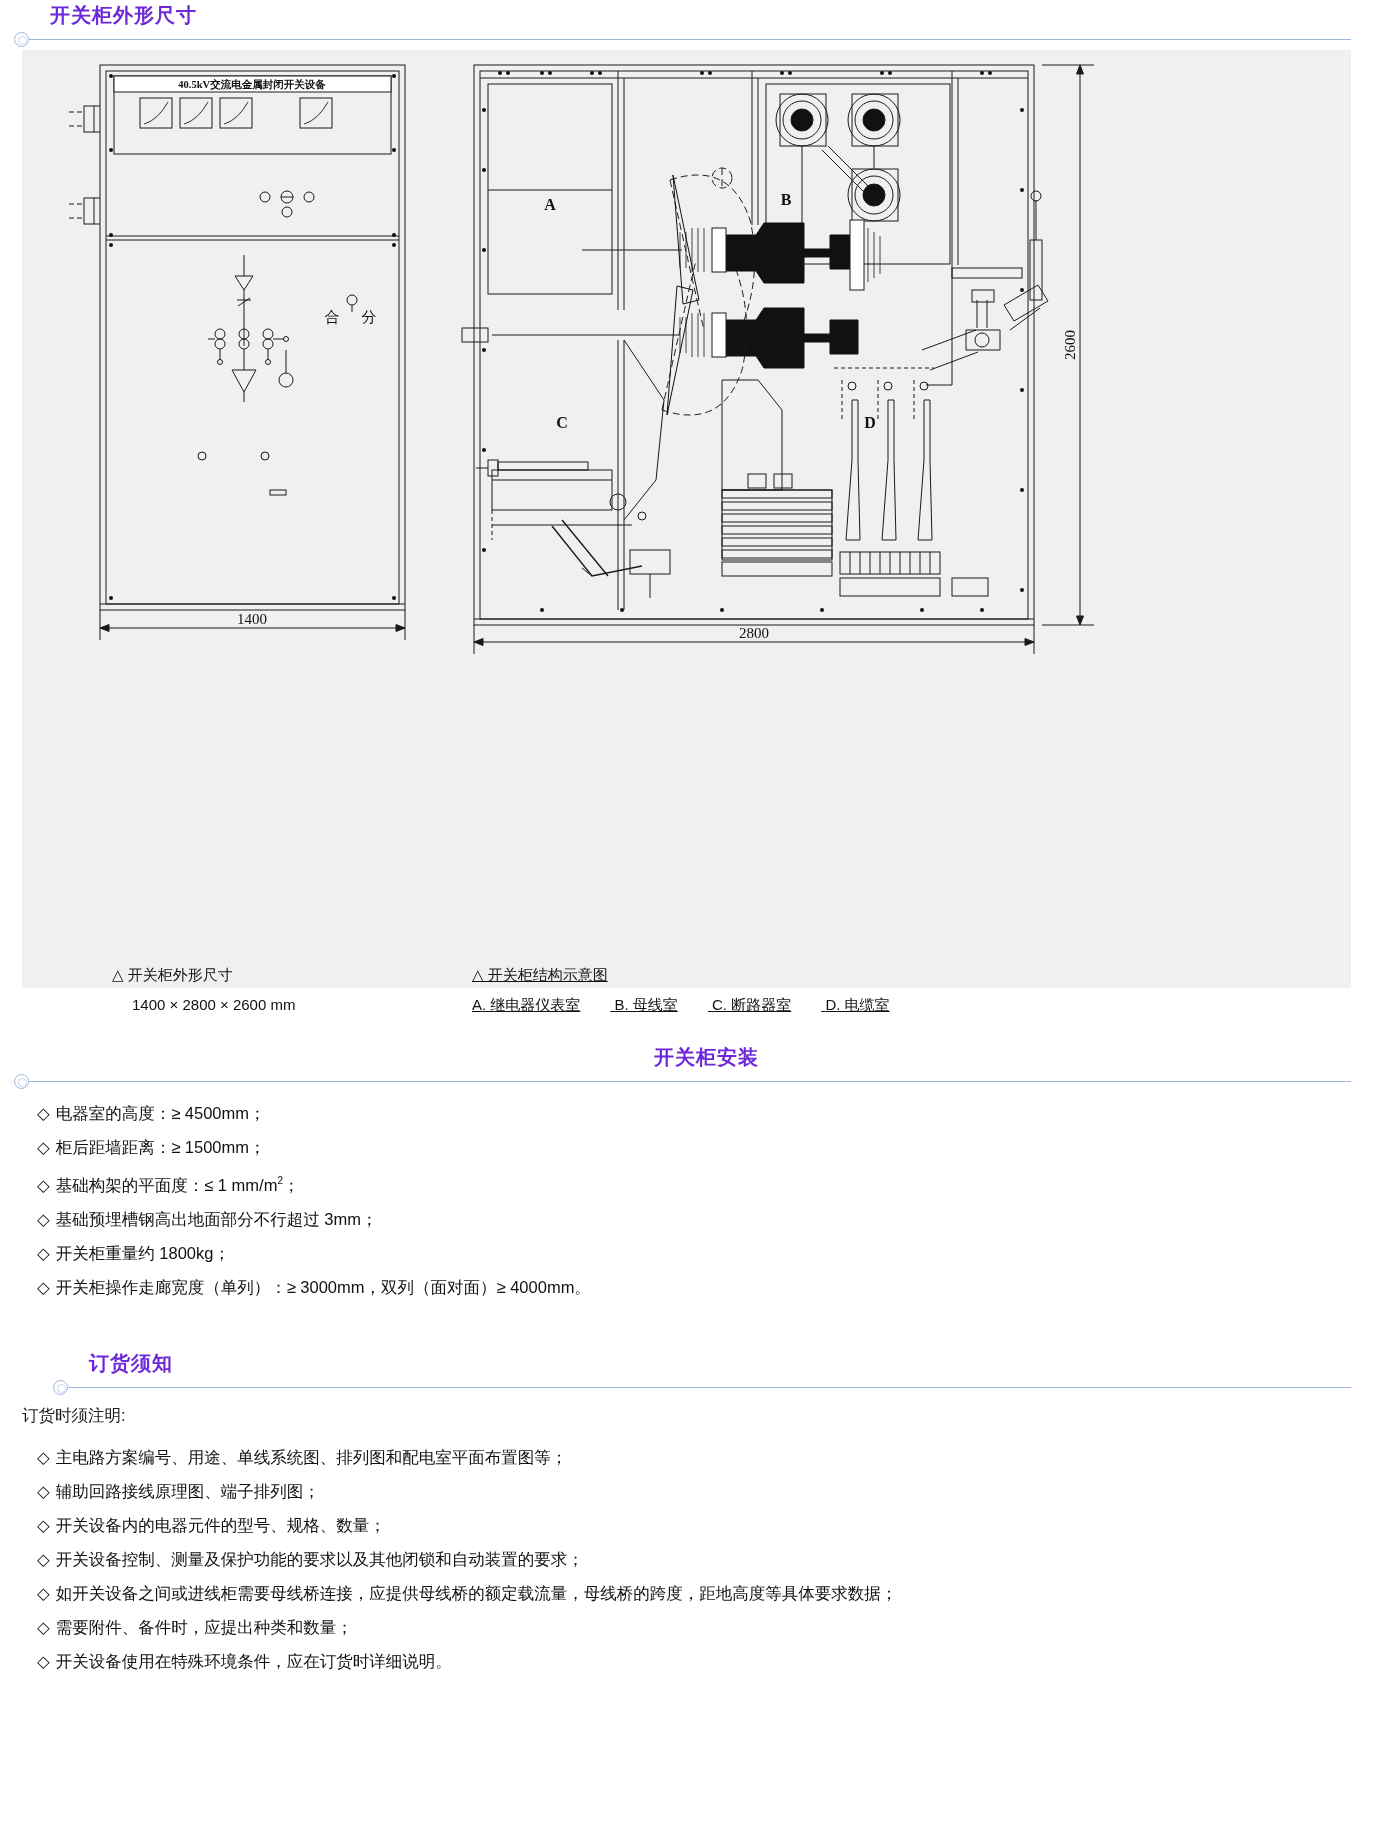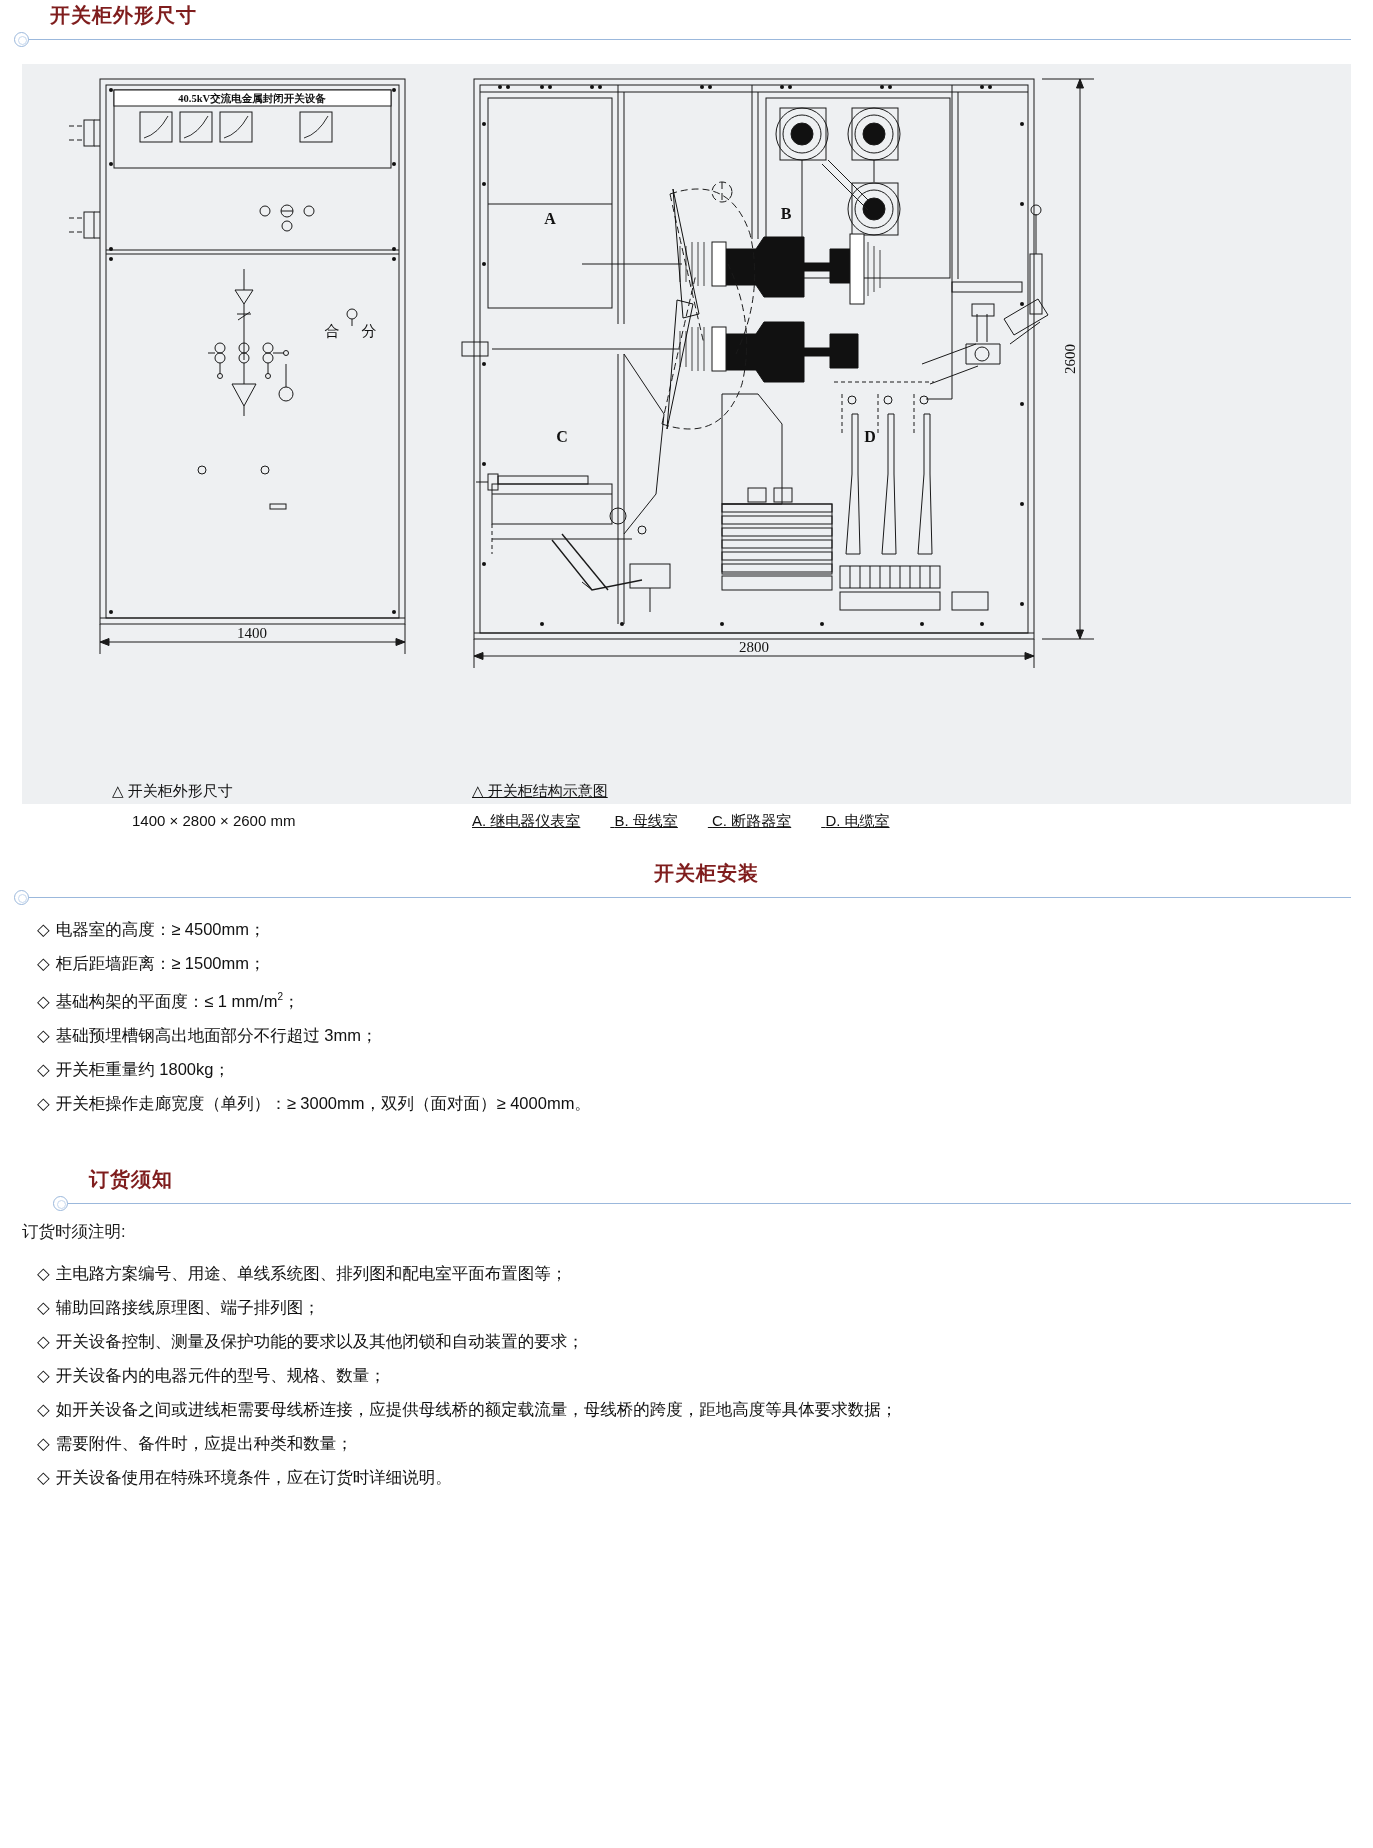--- a/index.html
+++ b/index.html
@@ -16,21 +16,21 @@
   }
 
   
   .section-head {
     position: relative;
     margin: 0 0 0 0;
     padding-left: 50px;
     height: 46px;
   }
   .section-head .title {
-    color: #7f1d1d;
+    color: #6d28d9;
     font-size: 20px;
     font-weight: bold;
     letter-spacing: 1px;
     line-height: 30px;
     display: inline-block;
   }
   .section-head .rule {
     position: absolute;
     left: 22px;
     right: 22px;
@@ -60,23 +60,23 @@
     content: "";
     position: absolute;
     left: 3px; top: 3px;
     width: 7px; height: 7px;
     border: 1px solid #c6d8ee;
     border-radius: 50%;
   }
 
   
   .panel {
-    margin: 18px 22px 0 22px;
+    margin: 4px 22px 0 22px;
     background: #eef0f2;
-    height: 740px;
+    height: 938px;
     position: relative;
   }
   .svg-wrap { position: absolute; inset: 0; }
 
   .captions {
     position: absolute;
     left: 0; right: 0; bottom: 28px;
     font-size: 15px;
     color: #111;
   }
@@ -489,18 +489,18 @@
   <div class="title-wrap">
     <span class="title">订货须知</span>
   </div>
 </div>
 
 <div class="intro">订货时须注明:</div>
 
 <div class="list">
   <div class="row"><span class="dia">◇</span><span>主电路方案编号、用途、单线系统图、排列图和配电室平面布置图等；</span></div>
   <div class="row"><span class="dia">◇</span><span>辅助回路接线原理图、端子排列图；</span></div>
+  <div class="row"><span class="dia">◇</span><span>开关设备内的电器元件的型号、规格、数量；</span></div>
   <div class="row"><span class="dia">◇</span><span>开关设备控制、测量及保护功能的要求以及其他闭锁和自动装置的要求；</span></div>
-  <div class="row"><span class="dia">◇</span><span>开关设备内的电器元件的型号、规格、数量；</span></div>
   <div class="row"><span class="dia">◇</span><span>如开关设备之间或进线柜需要母线桥连接，应提供母线桥的额定载流量，母线桥的跨度，距地高度等具体要求数据；</span></div>
   <div class="row"><span class="dia">◇</span><span>需要附件、备件时，应提出种类和数量；</span></div>
   <div class="row"><span class="dia">◇</span><span>开关设备使用在特殊环境条件，应在订货时详细说明。</span></div>
 </div>
 
 </body></html>

